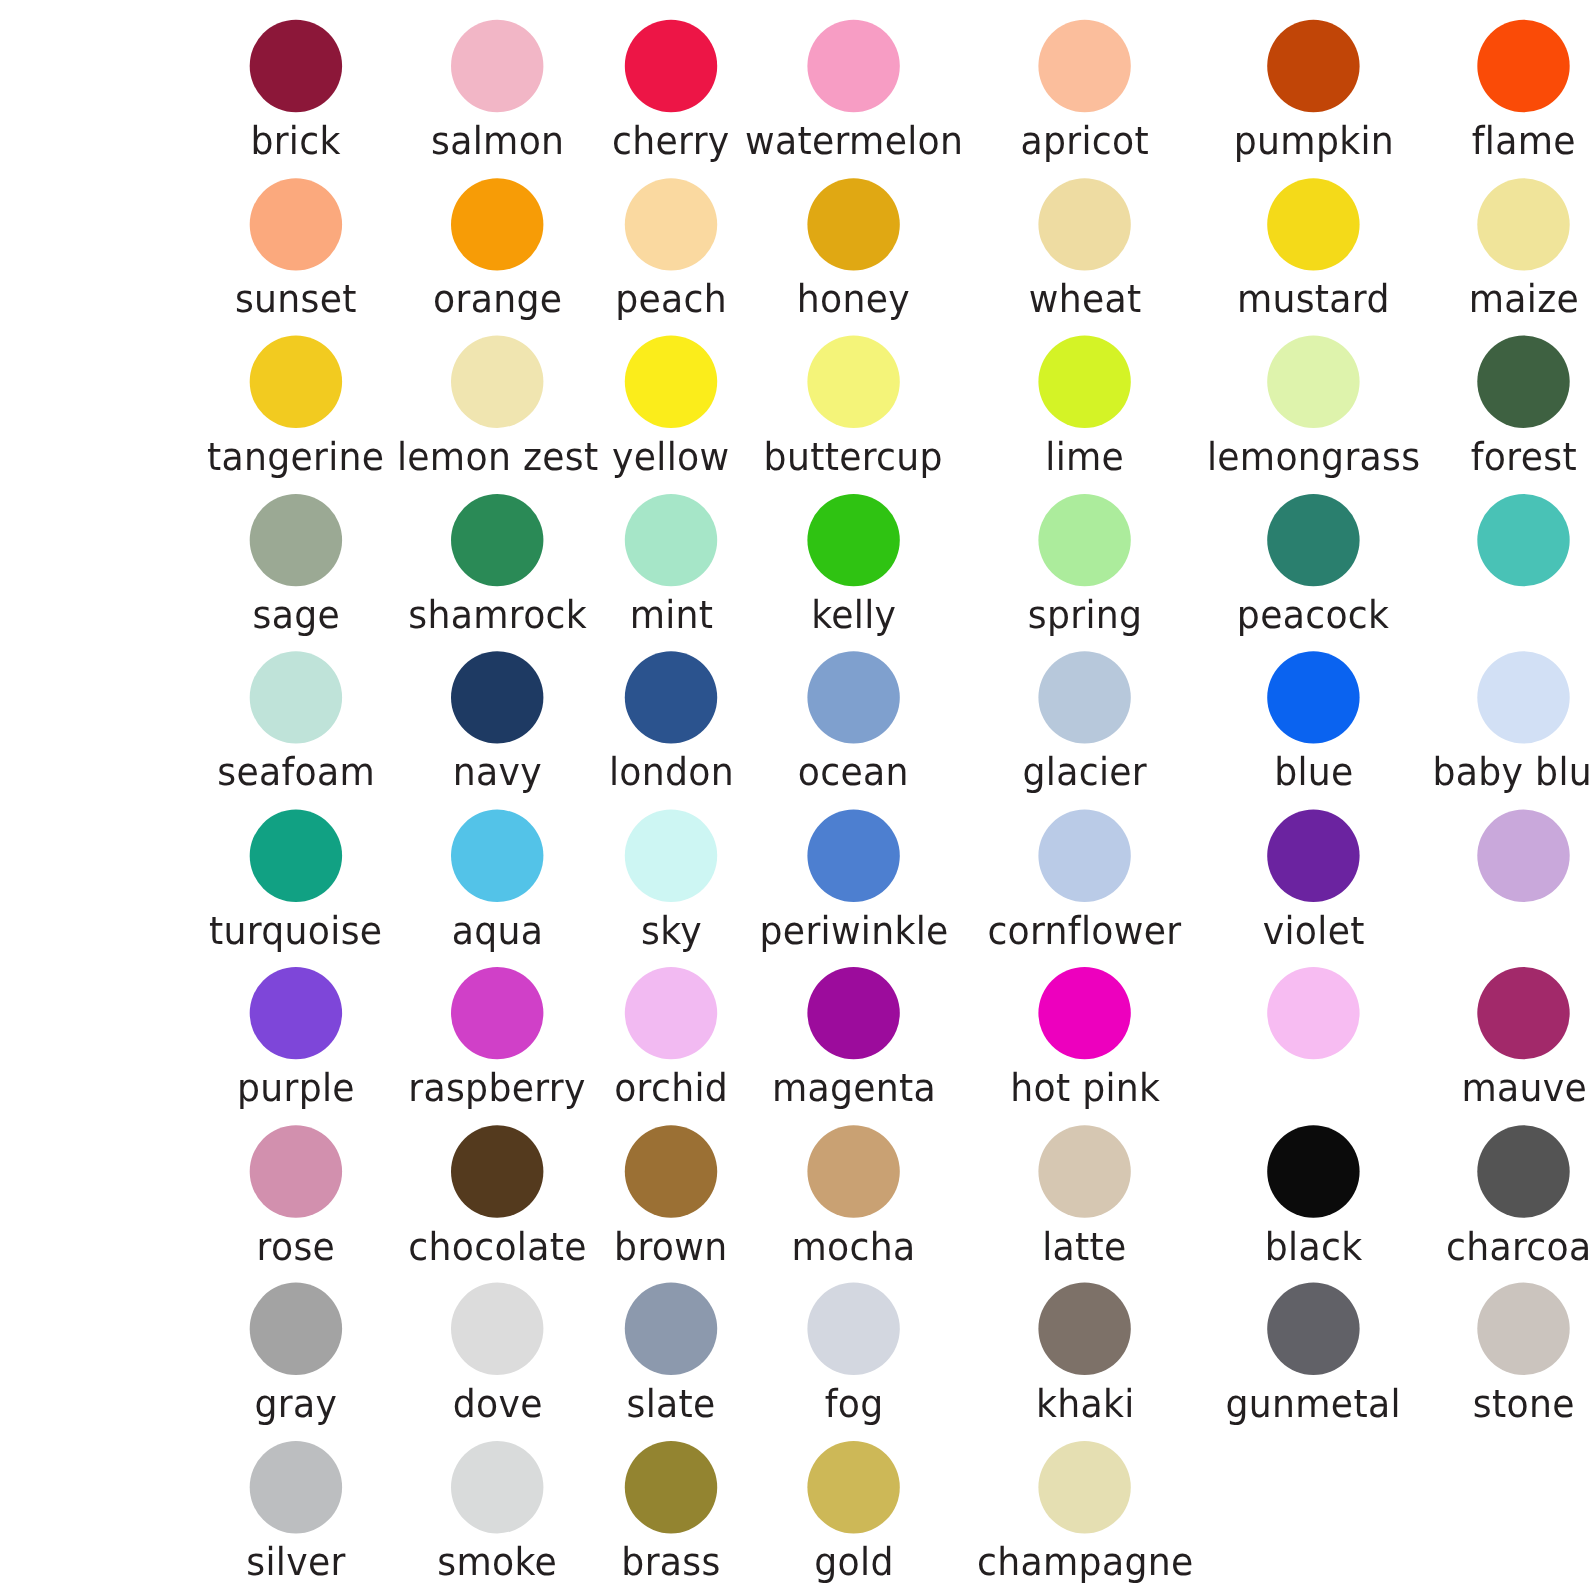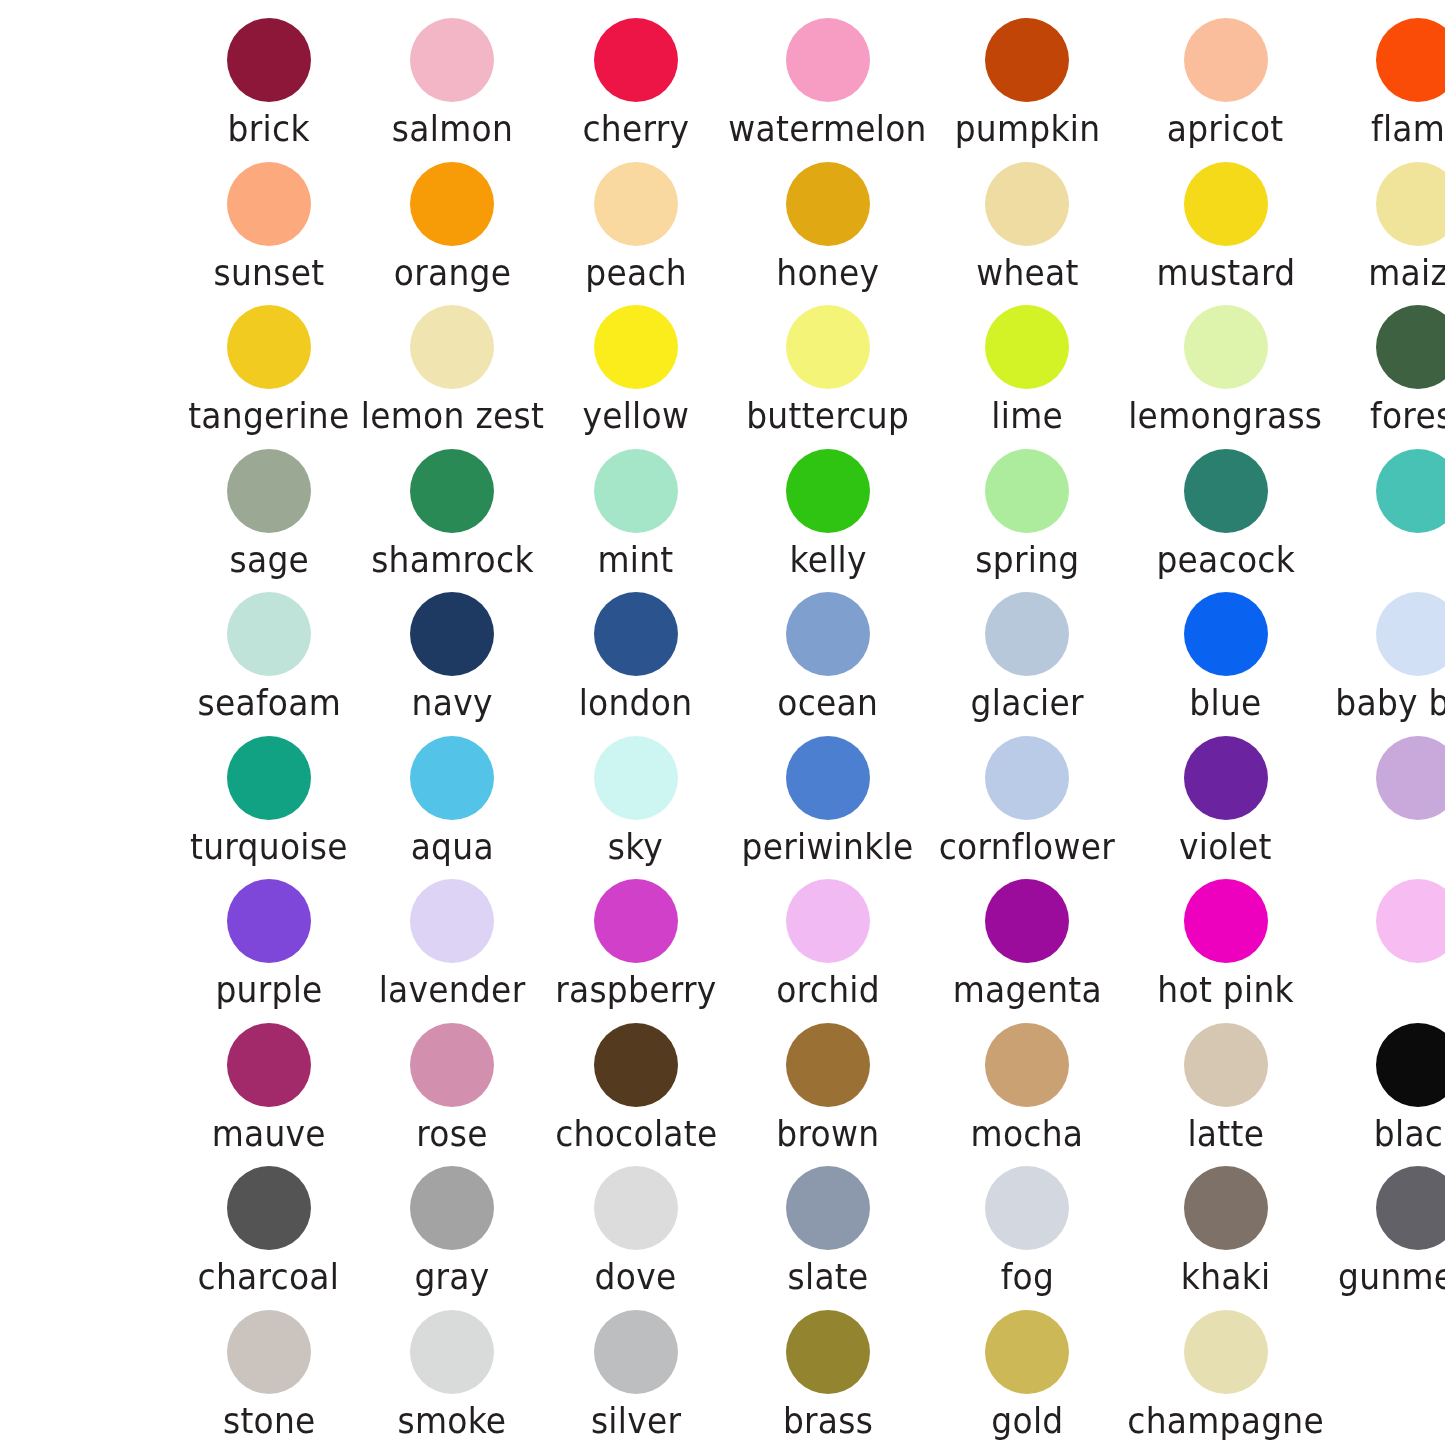--- a/index.html
+++ b/index.html
@@ -82,28 +82,28 @@
       </div>
       <div class="swatch-cell">
         <div class="swatch-dot" style="background: rgb(237, 21, 70);"></div>
         <div class="swatch-label">cherry</div>
       </div>
       <div class="swatch-cell">
         <div class="swatch-dot" style="background: rgb(247, 157, 196);"></div>
         <div class="swatch-label">watermelon</div>
       </div>
       <div class="swatch-cell">
+        <div class="swatch-dot" style="background: rgb(251, 190, 156);"></div>
+        <div class="swatch-label">apricot</div>
+      </div>
+      <div class="swatch-cell">
         <div class="swatch-dot" style="background: rgb(193, 69, 7);"></div>
         <div class="swatch-label">pumpkin</div>
       </div>
       <div class="swatch-cell">
-        <div class="swatch-dot" style="background: rgb(251, 190, 156);"></div>
-        <div class="swatch-label">apricot</div>
-      </div>
-      <div class="swatch-cell">
         <div class="swatch-dot" style="background: rgb(250, 75, 7);"></div>
         <div class="swatch-label">flame</div>
       </div>
       <div class="swatch-cell">
         <div class="swatch-dot" style="background: rgb(251, 169, 125);"></div>
         <div class="swatch-label">sunset</div>
       </div>
       <div class="swatch-cell">
         <div class="swatch-dot" style="background: rgb(247, 156, 6);"></div>
         <div class="swatch-label">orange</div>
@@ -236,24 +236,20 @@
         <div class="swatch-label">violet</div>
       </div>
       <div class="swatch-cell">
         <div class="swatch-dot" style="background: rgb(201, 168, 219);"></div>
       </div>
       <div class="swatch-cell">
         <div class="swatch-dot" style="background: rgb(126, 70, 217);"></div>
         <div class="swatch-label">purple</div>
       </div>
       <div class="swatch-cell">
-        <div class="swatch-dot" style="background: rgb(220, 211, 245);"></div>
-        <div class="swatch-label">lavender</div>
-      </div>
-      <div class="swatch-cell">
         <div class="swatch-dot" style="background: rgb(208, 64, 200);"></div>
         <div class="swatch-label">raspberry</div>
       </div>
       <div class="swatch-cell">
         <div class="swatch-dot" style="background: rgb(242, 186, 242);"></div>
         <div class="swatch-label">orchid</div>
       </div>
       <div class="swatch-cell">
         <div class="swatch-dot" style="background: rgb(156, 12, 156);"></div>
         <div class="swatch-label">magenta</div>
@@ -319,28 +315,28 @@
       </div>
       <div class="swatch-cell">
         <div class="swatch-dot" style="background: rgb(97, 97, 103);"></div>
         <div class="swatch-label">gunmetal</div>
       </div>
       <div class="swatch-cell">
         <div class="swatch-dot" style="background: rgb(203, 196, 190);"></div>
         <div class="swatch-label">stone</div>
       </div>
       <div class="swatch-cell">
+        <div class="swatch-dot" style="background: rgb(188, 190, 192);"></div>
+        <div class="swatch-label">silver</div>
+      </div>
+      <div class="swatch-cell">
         <div class="swatch-dot" style="background: rgb(217, 219, 219);"></div>
         <div class="swatch-label">smoke</div>
       </div>
       <div class="swatch-cell">
-        <div class="swatch-dot" style="background: rgb(188, 190, 192);"></div>
-        <div class="swatch-label">silver</div>
-      </div>
-      <div class="swatch-cell">
         <div class="swatch-dot" style="background: rgb(147, 132, 48);"></div>
         <div class="swatch-label">brass</div>
       </div>
       <div class="swatch-cell">
         <div class="swatch-dot" style="background: rgb(205, 184, 87);"></div>
         <div class="swatch-label">gold</div>
       </div>
       <div class="swatch-cell">
         <div class="swatch-dot" style="background: rgb(229, 223, 178);"></div>
         <div class="swatch-label">champagne</div>

